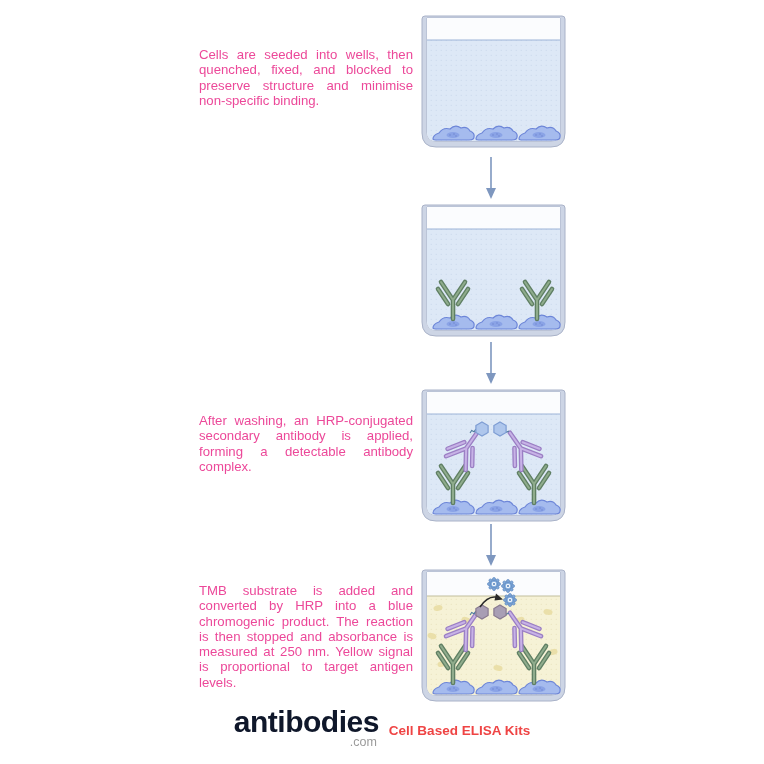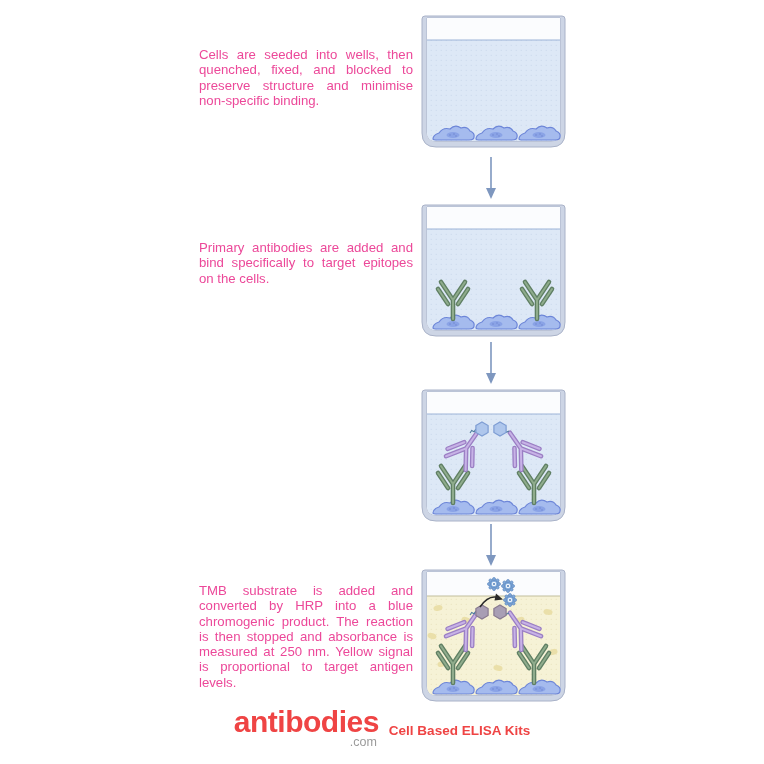--- a/index.html
+++ b/index.html
@@ -11,21 +11,21 @@
     position:absolute;left:186px;width:214px;
     font-size:13.2px;line-height:15.3px;color:#ec4899;
     text-align:justify;
     margin-left:13px;
   }
   .well{position:absolute;left:420px;width:147px;height:135px;}
   .flow-arrow{position:absolute;left:482px;width:18px;height:44px;}
   .footer{position:absolute;left:0;top:707px;width:764px;display:flex;justify-content:center;align-items:flex-start;gap:10px;}
   .brand-wrap{display:inline-block;}
   .brand{
-    font-size:30px;font-weight:bold;color:#ef4444;letter-spacing:-0.5px;line-height:30px;display:block;
+    font-size:30px;font-weight:bold;color:#0f172a;letter-spacing:-0.5px;line-height:30px;display:block;
   }
   .brand-suffix{
     display:block;text-align:right;font-size:12.5px;color:#9b9b9b;line-height:13px;margin-top:-1px;padding-right:2px;
   }
   .product-label{
     font-size:13.5px;font-weight:bold;color:#ef4444;margin-top:16px;white-space:nowrap;
   }
 </style>
 </head>
 <body>
@@ -97,21 +97,20 @@
     <g>
         <use href="#cell" transform="translate(98,110)"></use>
       </g>
   </svg>
 
   <svg class="flow-arrow" style="top:156px" viewBox="0 0 18 44">
     <line x1="9" y1="1" x2="9" y2="33" stroke="#7e97bf" stroke-width="1.6"></line>
     <polygon points="4,32 14,32 9,43" fill="#7e97bf"></polygon>
   </svg>
 
-  <div class="step-text" style="top:240px">Primary antibodies are added and bind specifically to target epitopes on the cells.</div>
   <svg class="well" style="top:203px" viewBox="0 0 147 135">
     <path d="M5,2 H142 Q145,2 145,5 V119 Q145,133 131,133 H16 Q2,133 2,119 V5 Q2,2 5,2 Z M7,4 H140 V118 Q140,127 131,127 H16 Q7,127 7,118 Z" fill-rule="evenodd" fill="#cdd5e5" stroke="#a9b2c8" stroke-width="1"></path>
     <path d="M7,4 H140 V118 Q140,127 131,127 H16 Q7,127 7,118 Z" fill="#fbfcfe"></path>
     <path d="M7,26 H140 V118 Q140,127 131,127 H16 Q7,127 7,118 Z" fill="#dde8f6"></path>
     <path d="M7,26 H140 V118 Q140,127 131,127 H16 Q7,127 7,118 Z" fill="url(#dotsB)"></path>
     <line x1="7" y1="26" x2="140" y2="26" stroke="#9db3d8" stroke-width="1.2"></line>
     <g>
         <use href="#cell" transform="translate(12,110)"></use>
       </g>
     <g>
@@ -126,20 +125,21 @@
     <g>
         <use href="#ab-green" transform="translate(117,95)"></use>
       </g>
   </svg>
 
   <svg class="flow-arrow" style="top:341px" viewBox="0 0 18 44">
     <line x1="9" y1="1" x2="9" y2="33" stroke="#7e97bf" stroke-width="1.6"></line>
     <polygon points="4,32 14,32 9,43" fill="#7e97bf"></polygon>
   </svg>
 
+  <div class="step-text" style="top:413px">After washing, an HRP-conjugated secondary antibody is applied, forming a detectable antibody complex.</div>
   <svg class="well" style="top:388px" viewBox="0 0 147 135">
     <path d="M5,2 H142 Q145,2 145,5 V119 Q145,133 131,133 H16 Q2,133 2,119 V5 Q2,2 5,2 Z M7,4 H140 V118 Q140,127 131,127 H16 Q7,127 7,118 Z" fill-rule="evenodd" fill="#cdd5e5" stroke="#a9b2c8" stroke-width="1"></path>
     <path d="M7,4 H140 V118 Q140,127 131,127 H16 Q7,127 7,118 Z" fill="#fbfcfe"></path>
     <path d="M7,26 H140 V118 Q140,127 131,127 H16 Q7,127 7,118 Z" fill="#dde8f6"></path>
     <path d="M7,26 H140 V118 Q140,127 131,127 H16 Q7,127 7,118 Z" fill="url(#dotsB)"></path>
     <line x1="7" y1="26" x2="140" y2="26" stroke="#9db3d8" stroke-width="1.2"></line>
     <g>
         <use href="#cell" transform="translate(12,110)"></use>
       </g>
     <g>

